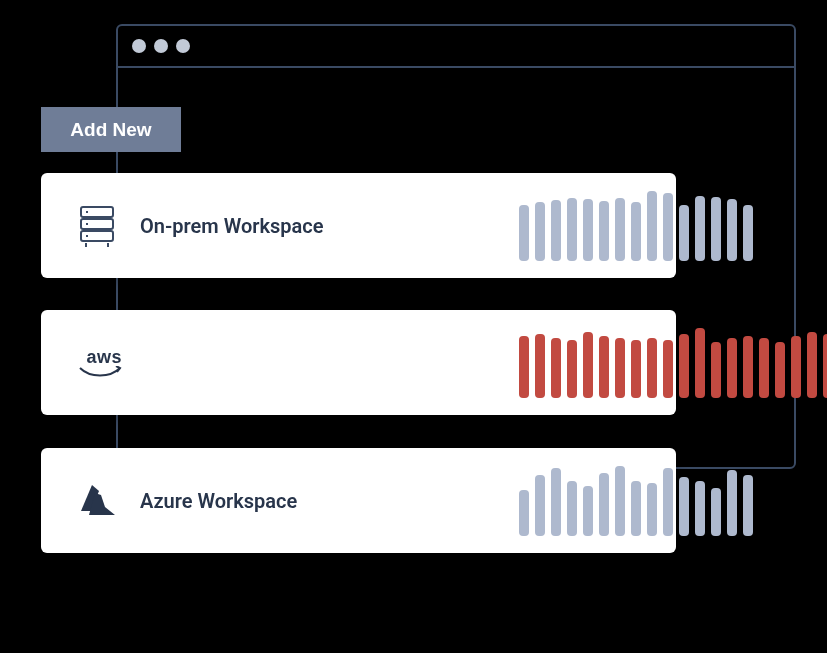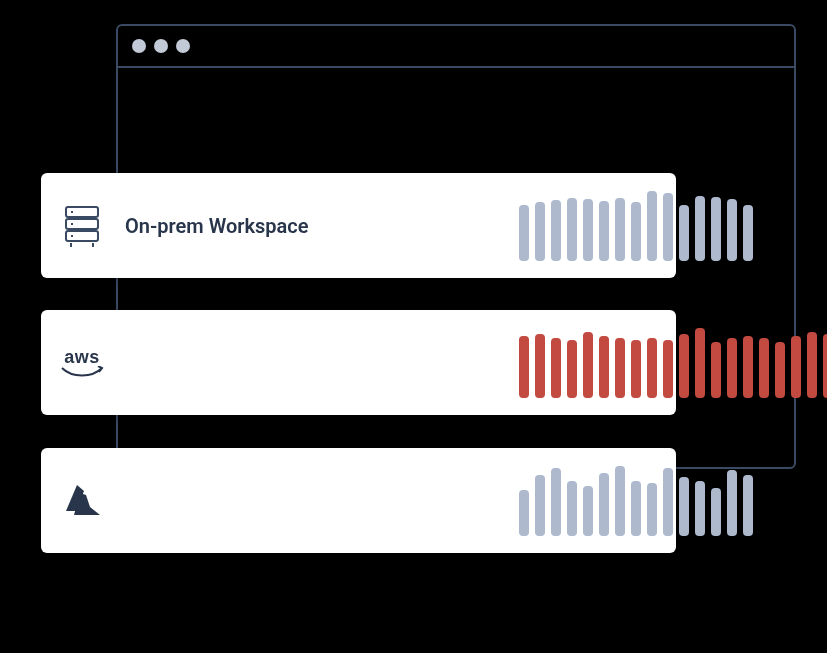--- a/index.html
+++ b/index.html
@@ -32,27 +32,27 @@
   }
 
   .card {
     position: absolute;
     left: 41px;
     width: 635px; height: 105px;
     background: #fff;
     border-radius: 6px;
     box-shadow: 0 4px 12px rgba(0,0,0,.18);
     display: flex; align-items: center;
-    padding-left: 16px;
+    padding-left: 31px;
   }
   .card-0 { top: 173px; }
   .card-1 { top: 310px; }
   .card-2 { top: 448px; }
 
-  .icon-slot { width: 50px; display: flex; align-items: center; justify-content: center; }
+  .icon-slot { width: 50px; display: flex; align-items: flex-end; justify-content: center; }
   .card-label { margin-left: 18px; font-size: 20px; font-weight: 600; color: #28354b; }
 
   
   .spark {
     position: absolute;
     top: 50%; transform: translateY(-50%);
     display: flex; align-items: flex-end; gap: 6px;
     height: 70px;
   }
   .spark .bar {
@@ -78,20 +78,23 @@
 <div class="stage">
 
   <div class="browser-window">
     <div class="titlebar">
       <div class="dot"></div>
       <div class="dot"></div>
       <div class="dot"></div>
     </div>
   </div>
 
+  <button class="add-new-btn">
+    <span>Add New</span>
+  </button>
 
   <div class="card card-0">
     <span class="icon-slot">
       <svg class="server-icon" width="38" height="42" viewBox="0 0 38 42">
         <rect x="3" y="2" width="32" height="10" rx="2"></rect>
         <rect x="3" y="14" width="32" height="10" rx="2"></rect>
         <rect x="3" y="26" width="32" height="10" rx="2"></rect>
         <line x1="8" y1="7" x2="10" y2="7"></line>
         <line x1="8" y1="19" x2="10" y2="19"></line>
         <line x1="8" y1="31" x2="10" y2="31"></line>
@@ -151,20 +154,21 @@
       </div>
   </div>
 
   <div class="card card-2">
     <span class="icon-slot">
       <svg class="azure-icon" width="40" height="36" viewBox="0 0 40 36">
         <path d="M15 2 L4 28 L14 28 L22 8 Z"></path>
         <path d="M18 10 L12 32 L38 32 L28 24 L24 12 Z"></path>
       </svg>
     </span>
+    <span class="card-label">Azure Workspace</span>
     <div class="spark blue" id="spark-2" style="left: 478px;">
         <div class="bar" style="height: 46px;"></div>
         <div class="bar" style="height: 61px;"></div>
         <div class="bar" style="height: 68px;"></div>
         <div class="bar" style="height: 55px;"></div>
         <div class="bar" style="height: 50px;"></div>
         <div class="bar" style="height: 63px;"></div>
         <div class="bar" style="height: 70px;"></div>
         <div class="bar" style="height: 55px;"></div>
         <div class="bar" style="height: 53px;"></div>

